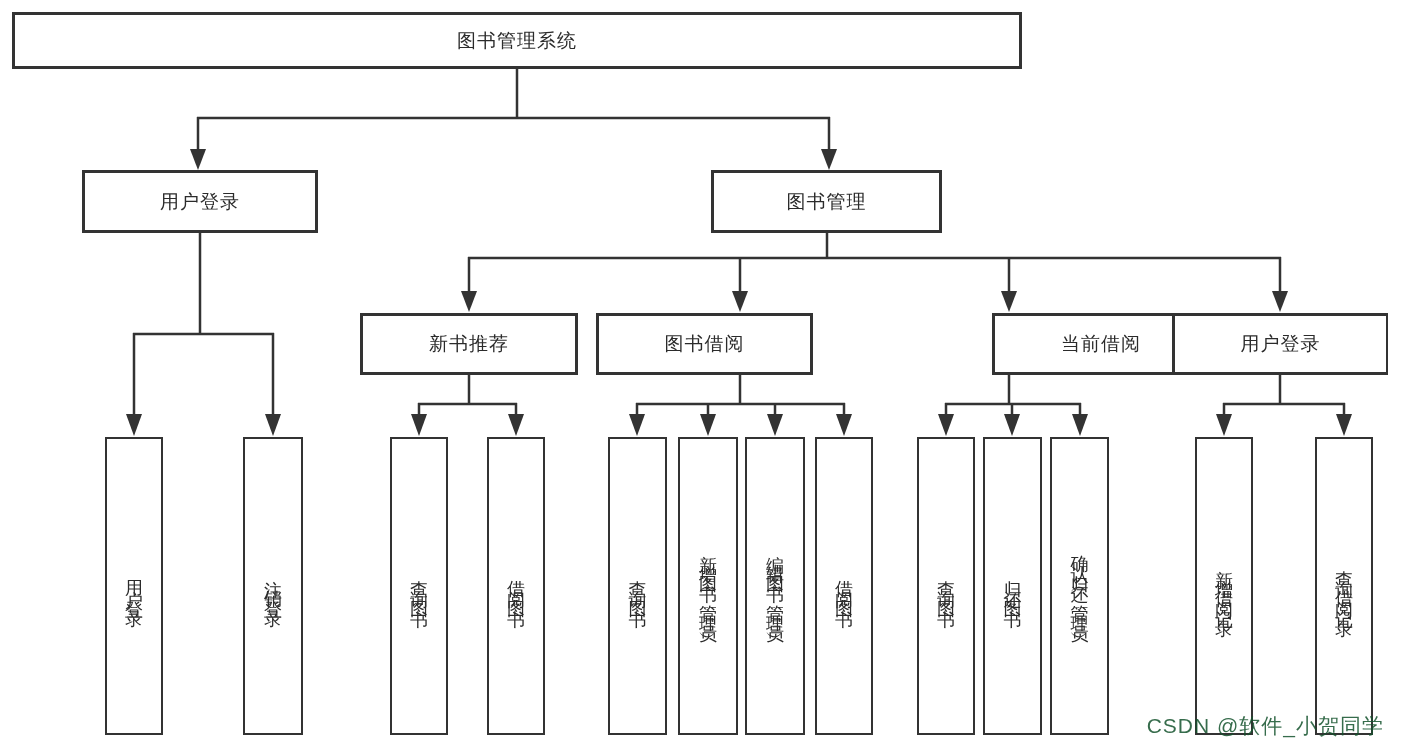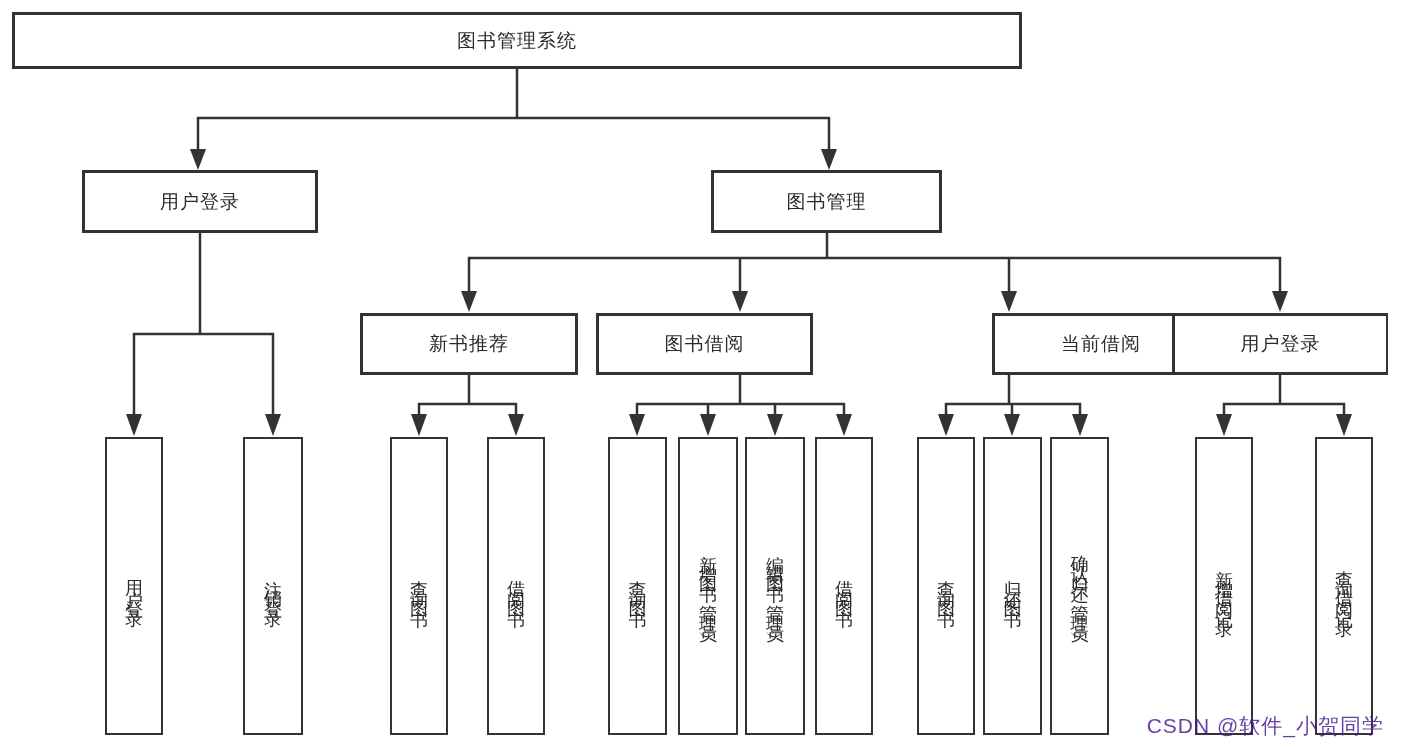--- a/index.html
+++ b/index.html
@@ -66,21 +66,21 @@
   .lf-g4-2 { left: 983px;  width: 59px; }
   .lf-g4-3 { left: 1050px; width: 59px; }
   .lf-g5-1 { left: 1195px; width: 58px; }
   .lf-g5-2 { left: 1315px; width: 58px; }
   #watermark {
     position: absolute;
     right: 4px;
     top: 712px;
     z-index: 3;
     font-size: 21px;
-    color: #4c1d95;
+    color: #14532d;
     opacity: 0.85;
     letter-spacing: 1px;
     white-space: nowrap;
   }
 </style>
 </head>
 <body>
 
 <div id="stage">
 

